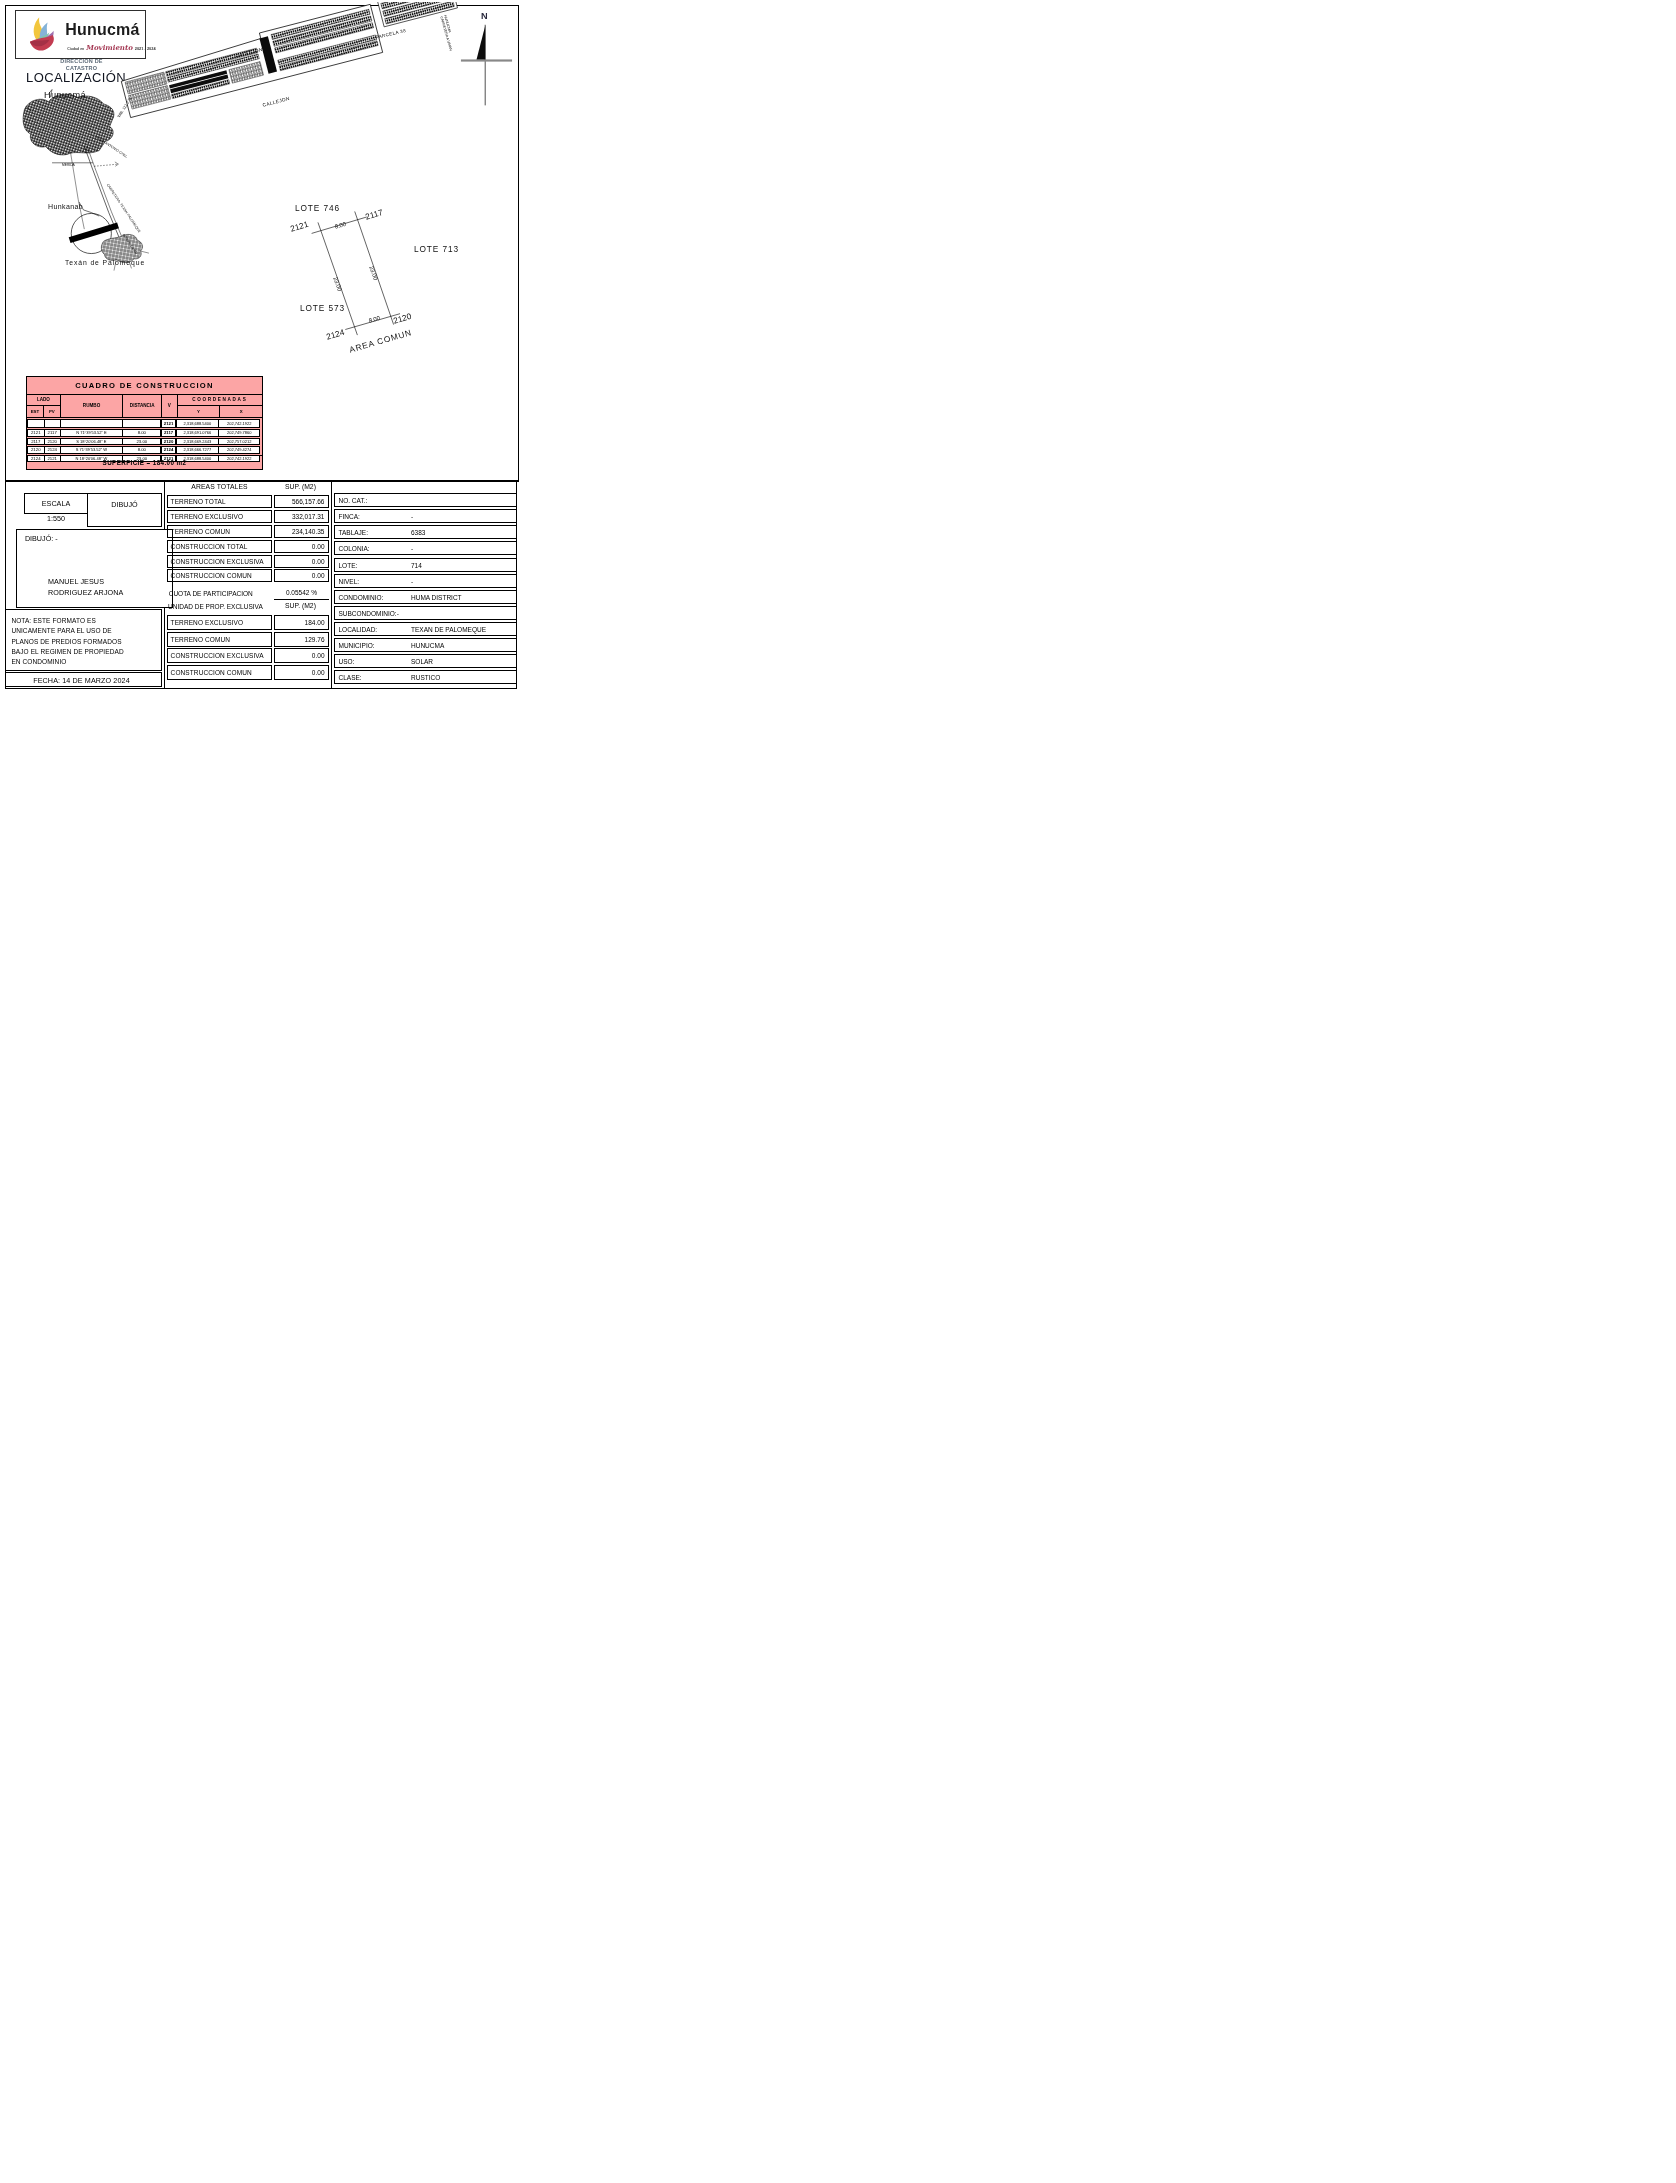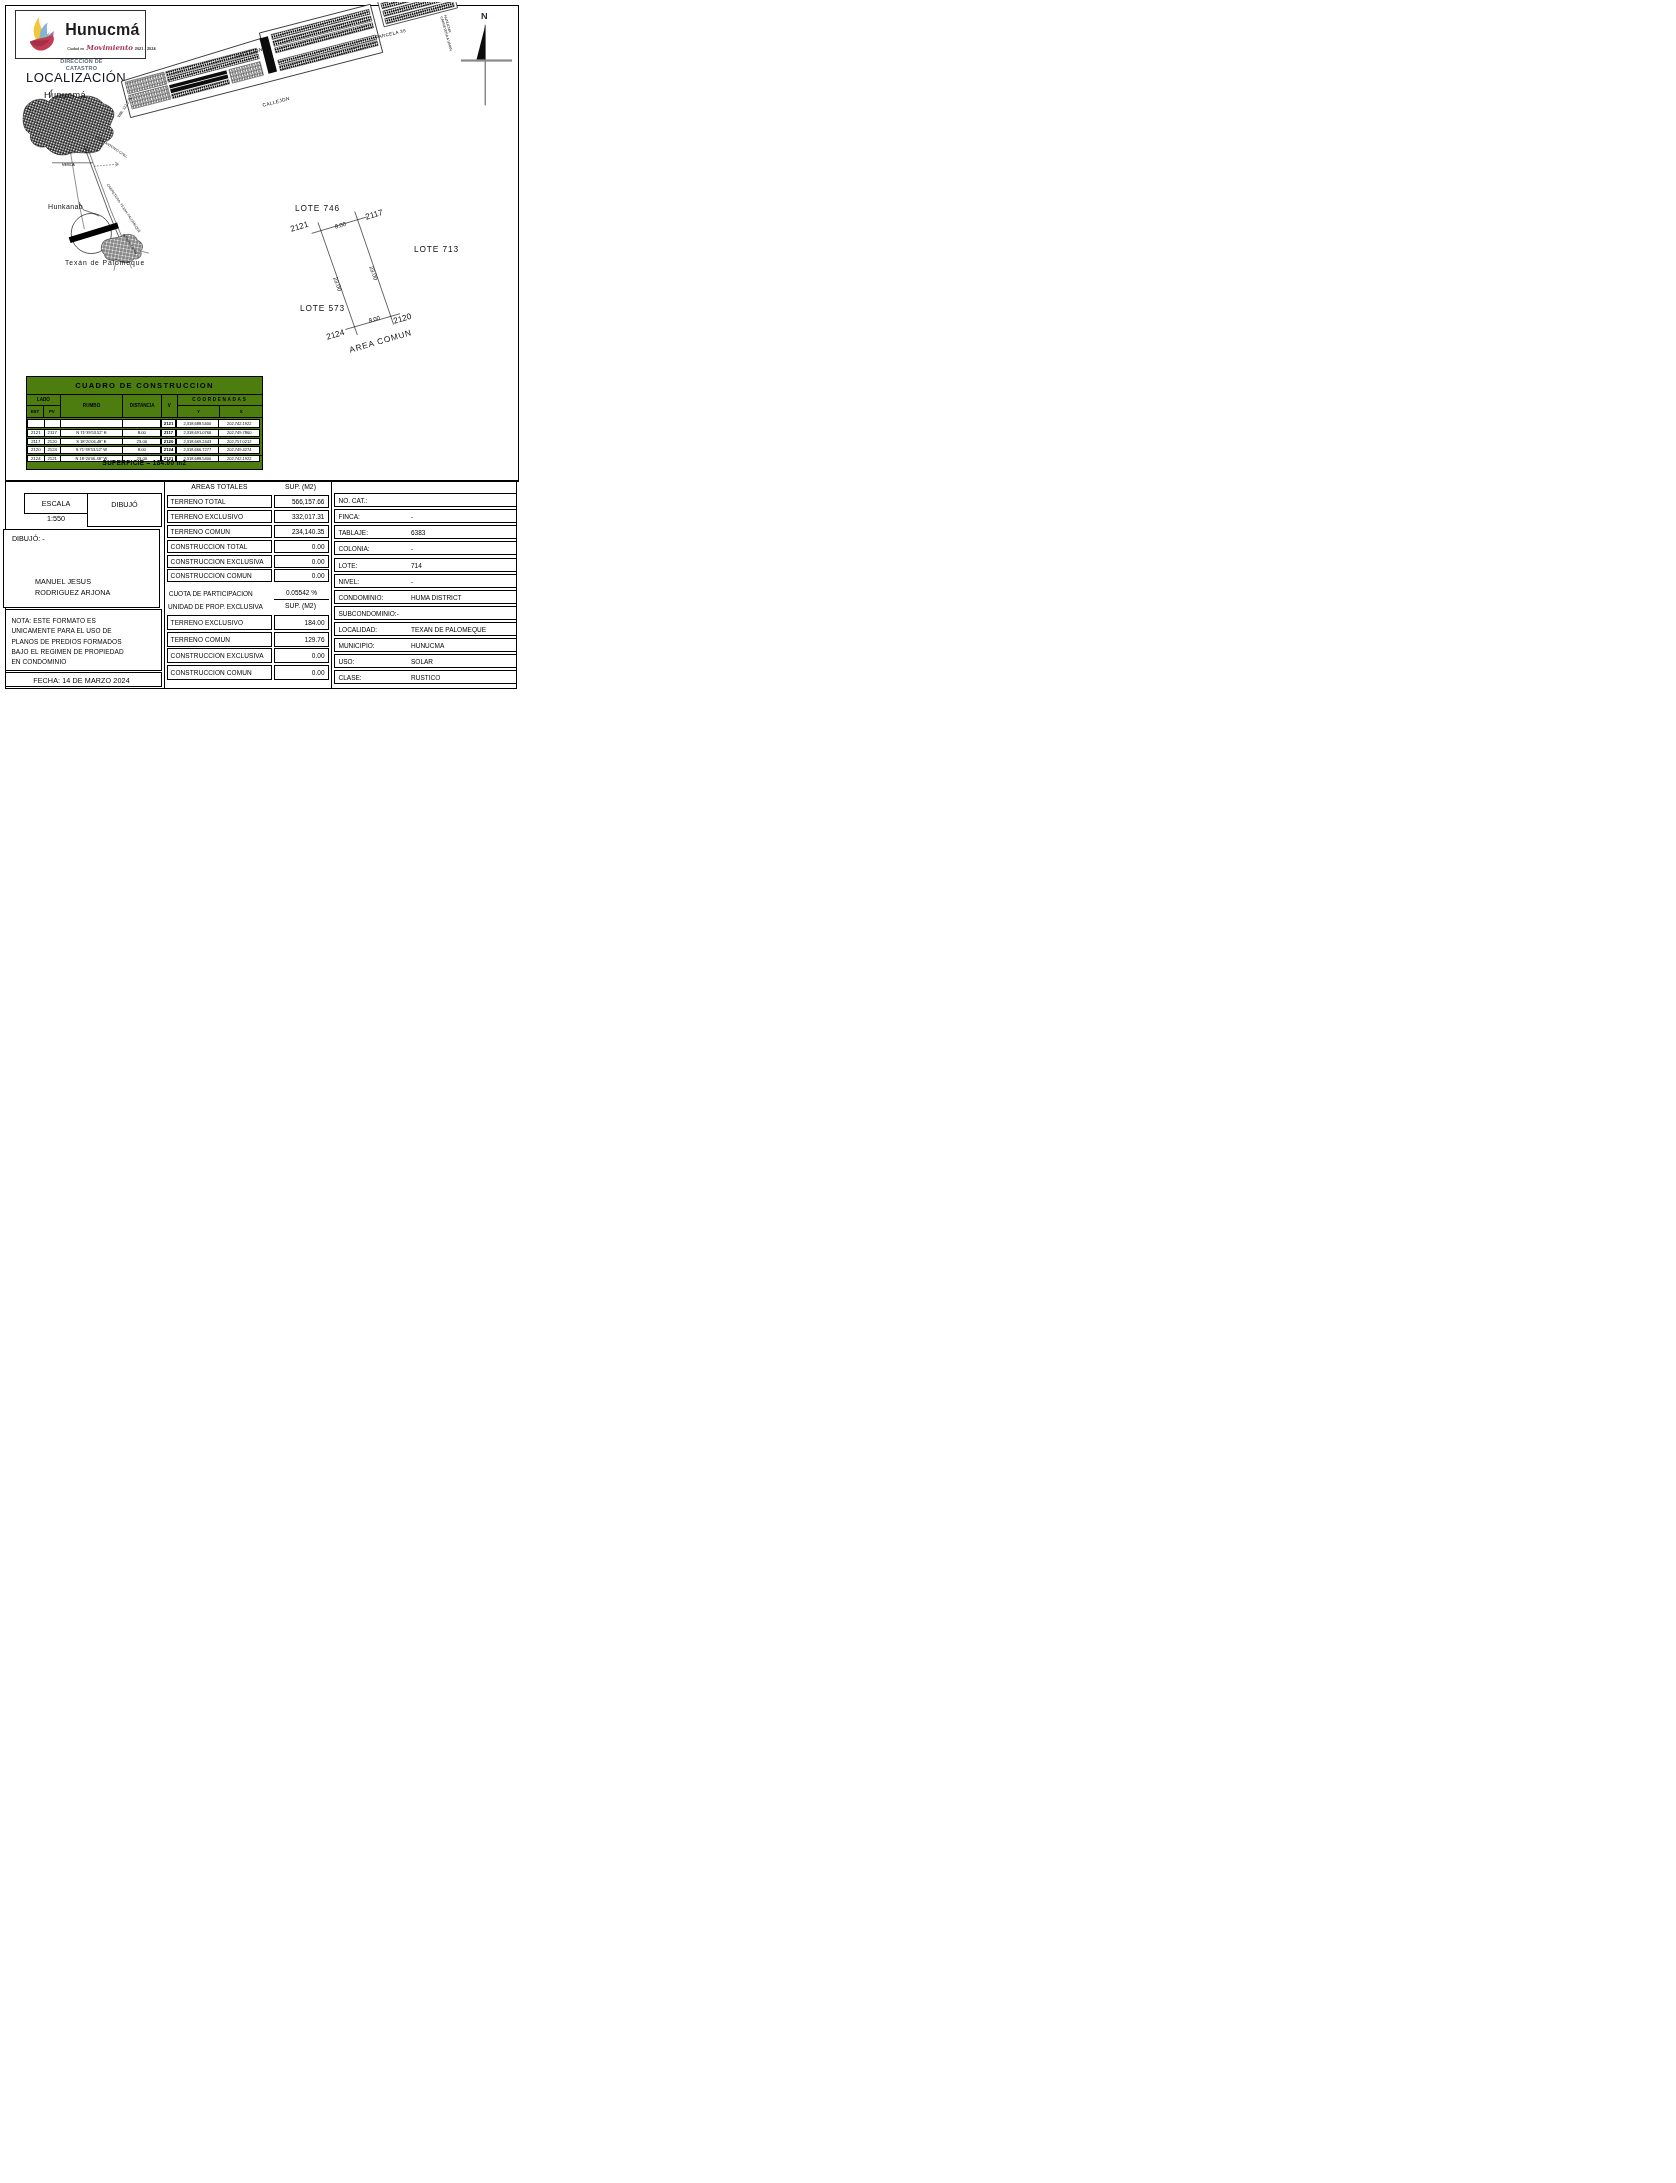--- a/index.html
+++ b/index.html
@@ -13,21 +13,21 @@
   .logo-tagline{position:absolute;left:51px;top:32px;white-space:nowrap;}
   .tag-pre{font-size:3.5px;color:#444;font-weight:700;}
   .tag-script{font-family:"DejaVu Serif",serif;font-style:italic;font-weight:700;font-size:7px;color:#a53a55;}
   .tag-years{font-size:3.9px;color:#333;font-weight:700;}
   .dept{position:absolute;left:42px;top:58px;width:79px;text-align:center;color:#5d6b79;
         font-size:5.5px;font-weight:700;letter-spacing:0.2px;line-height:6.5px;}
   .localizacion{position:absolute;left:26px;top:70px;font-size:13px;letter-spacing:0.4px;color:#10141f;}
   
   .cad{position:absolute;white-space:nowrap;color:#111;transform-origin:0 0;}
   
-  .cuadro{position:absolute;left:26px;top:376px;width:237px;height:94px;border:1.1px solid #000;background:#4d7c0f;box-sizing:border-box;}
+  .cuadro{position:absolute;left:26px;top:376px;width:237px;height:94px;border:1.1px solid #000;background:#fca5a5;box-sizing:border-box;}
   .cuadro-title{height:16.6px;border-bottom:1.1px solid #000;display:flex;align-items:center;justify-content:center;
         font-size:7.6px;font-weight:800;letter-spacing:1.3px;}
   .chead{display:flex;height:22px;border-bottom:0.9px solid #000;}
   .chead .vcell{border-right:0.6px solid #000;box-sizing:border-box;display:flex;flex-direction:column;}
   .chead .vcell:last-child{border-right:none;}
   .h-top{flex:0 0 10.5px;display:flex;align-items:center;justify-content:center;font-size:4.6px;font-weight:700;border-bottom:0.6px solid #000;}
   .h-bot{flex:1;display:flex;}
   .h-sub{flex:1;display:flex;align-items:center;justify-content:center;font-size:4.4px;font-weight:700;}
   .h-sub+.h-sub{border-left:0.6px solid #000;}
   .h-single{flex:1;display:flex;align-items:center;justify-content:center;font-size:4.6px;font-weight:700;}
@@ -305,21 +305,21 @@
   <div class="vsep" style="left:164px;"></div>
   <div class="vsep" style="left:331px;"></div>
 
   <div class="lcell" style="left:24px;top:493px;width:64px;height:21px;">
     <div class="escala-lbl">ESCALA</div>
     <div class="escala-val">1:550</div>
   </div>
   <div class="lcell" style="left:87px;top:493px;width:75px;height:34px;">
     <div class="reviso-lbl">DIBUJÓ</div>
   </div>
-  <div class="lcell" style="left:3px;top:529px;width:157px;height:79px;border-width:1.1px 1.3px;">
+  <div class="lcell" style="left:16px;top:529px;width:157px;height:79px;border-width:1.1px 1.3px;">
     <div class="dibujo-lbl">DIBUJÓ:  -</div>
     <div class="name-block">
       <div>MANUEL JESUS</div>
       <div>RODRIGUEZ ARJONA</div>
     </div>
   </div>
   <div class="lcell" style="left:5.2px;top:609px;width:157px;height:62px;border-width:1.1px 1.3px;">
     <div class="nota" id="nota-lines">
         <div>NOTA: ESTE FORMATO ES</div>
         <div>UNICAMENTE PARA EL USO DE</div>

